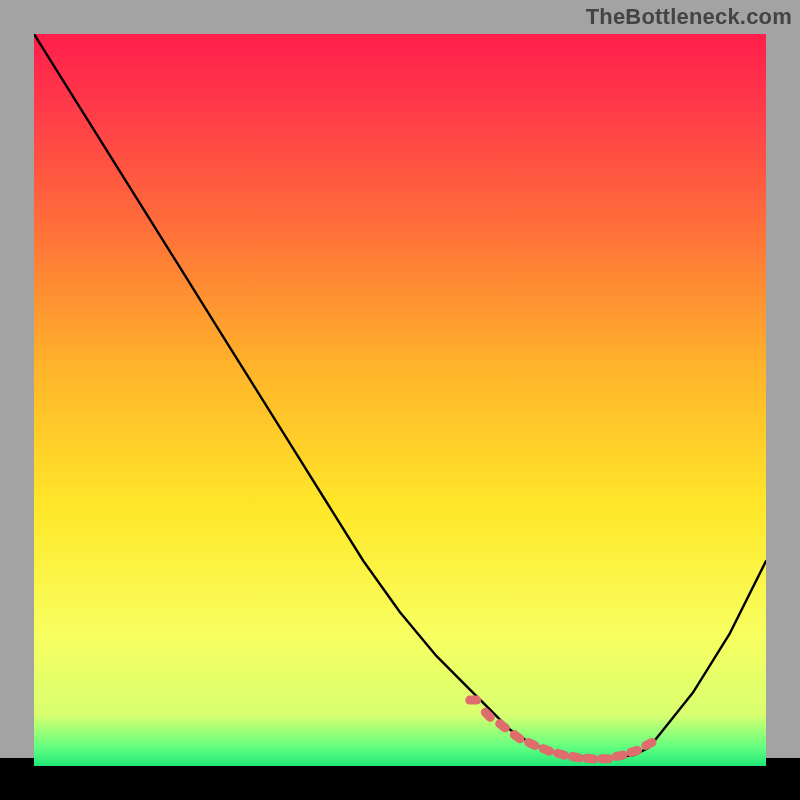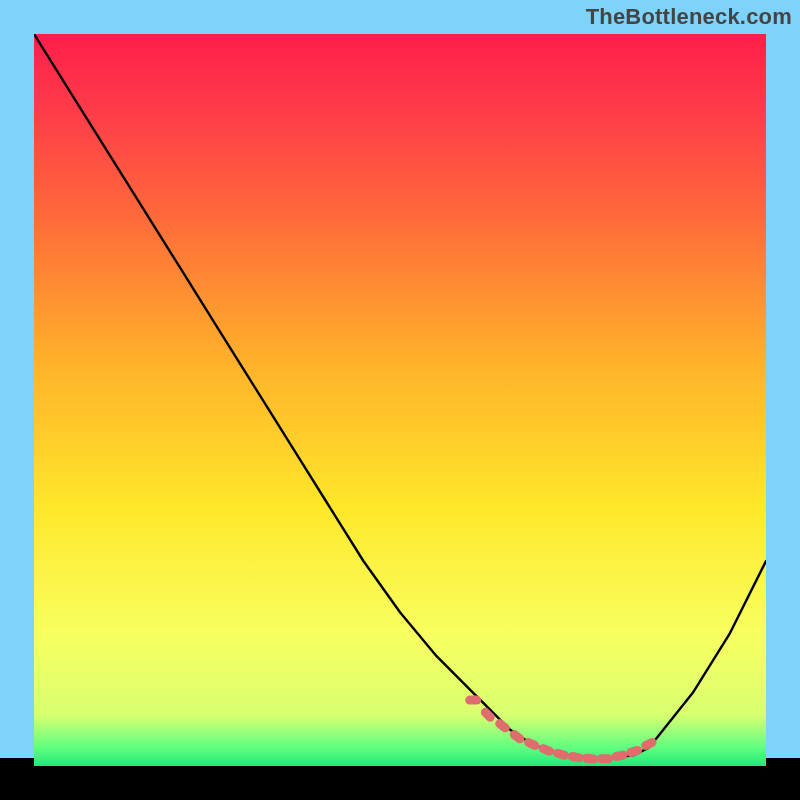--- a/index.html
+++ b/index.html
@@ -8,21 +8,21 @@
     background: #000;
     width: 800px;
     height: 800px;
     overflow: hidden;
     font-family: Arial, Helvetica, sans-serif;
   }
   .frame {
     position: relative;
     width: 800px;
     height: 758px;
-    background: #7dd3fc;
+    background: #a3a3a3;
   }
   .watermark {
     position: absolute;
     top: 4px;
     right: 8px;
     color: #444;
     font-size: 22px;
     font-weight: 600;
     letter-spacing: 0.2px;
     z-index: 5;

